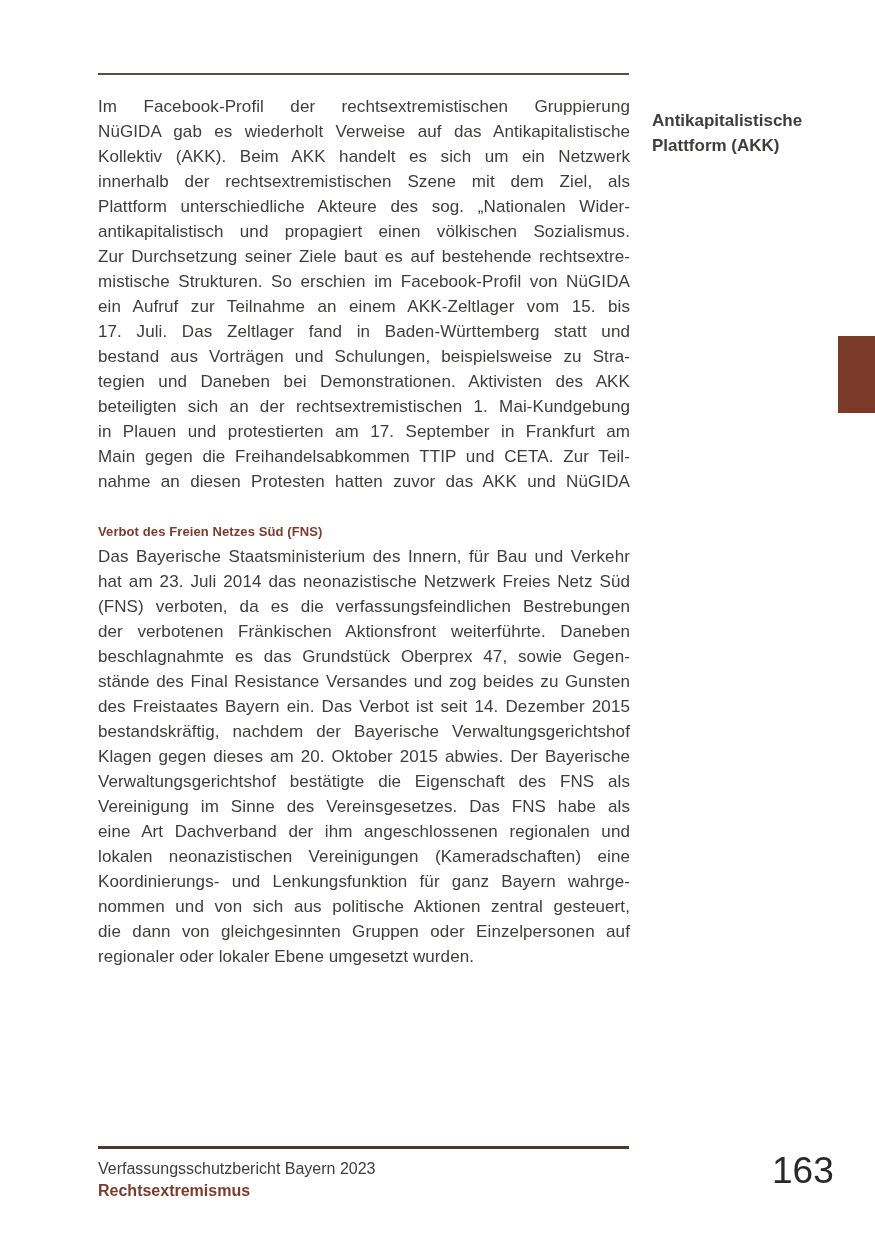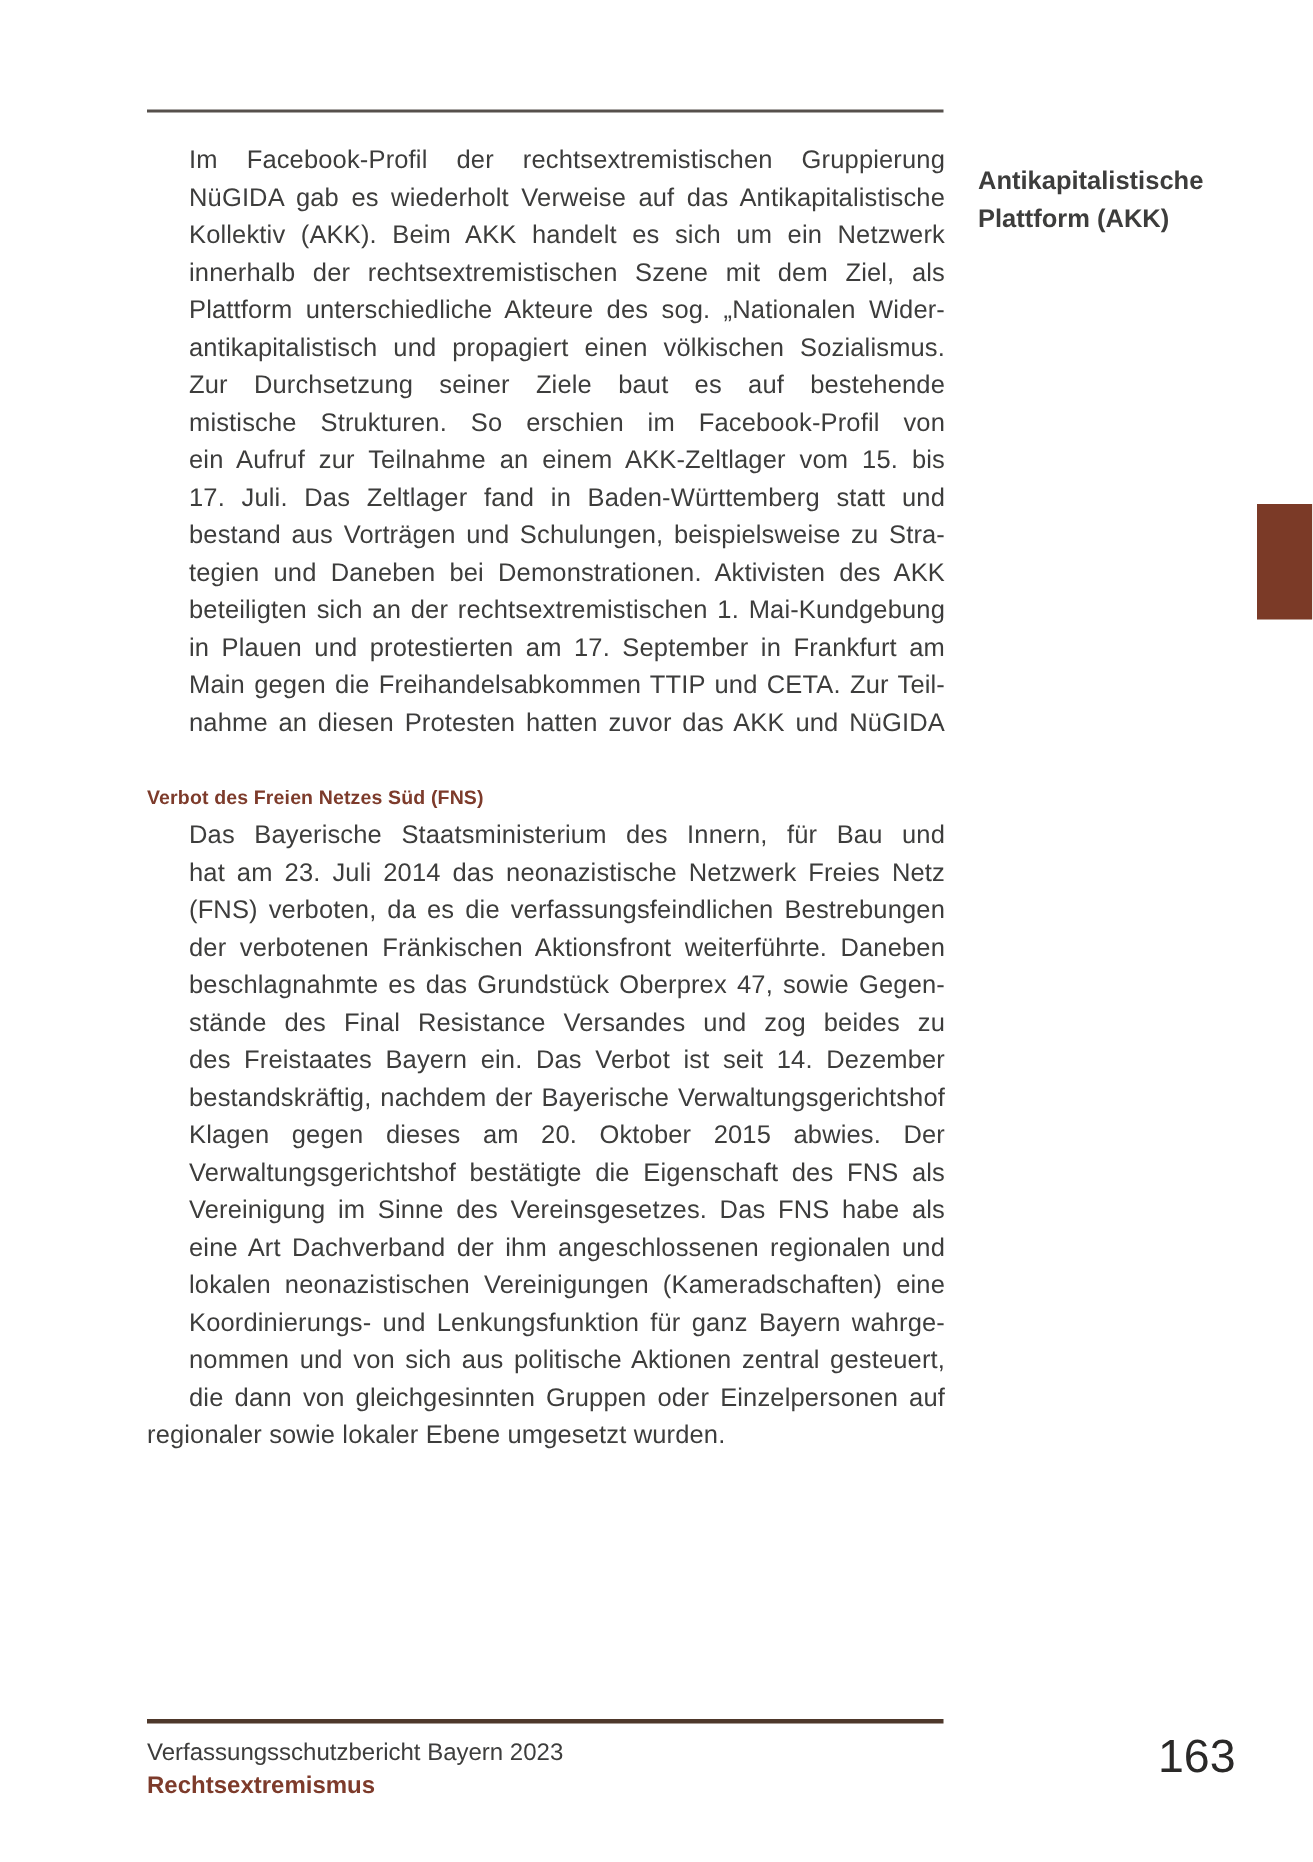--- a/index.html
+++ b/index.html
@@ -35,21 +35,20 @@
   .line {
     height: 25px;
     line-height: 25px;
     overflow: hidden;
     white-space: nowrap;
   }
   .line.j {
     white-space: normal;
     text-align: justify;
     text-align-last: justify;
-    margin-left: 28px;
   }
   .para-gap { height: 25px; }
   .section-heading {
     height: 25px;
     line-height: 25px;
     font-weight: bold;
     font-size: 13px;
     color: #7d3b2b;
   }
   .margin-note {
@@ -99,21 +98,21 @@
     white-space: nowrap;
   }
   .page-number {
     position: absolute;
     left: 700px;
     top: 1153px;
     width: 117px;
     text-align: left;
     padding-left: 72px;
     box-sizing: border-box;
-    font-size: 31px;
+    font-size: 37px;
     line-height: 36px;
     color: #2a2928;
   }
 </style>
 </head>
 <body>
 
 <div class="page">
 
   <div class="rule-top"></div>
@@ -152,21 +151,21 @@
         <div class="line j">des Freistaates Bayern ein. Das Verbot ist seit 14. Dezember 2015</div>
         <div class="line j">bestandskräftig, nachdem der Bayerische Verwaltungsgerichtshof</div>
         <div class="line j">Klagen gegen dieses am 20. Oktober 2015 abwies. Der Bayerische</div>
         <div class="line j">Verwaltungsgerichtshof bestätigte die Eigenschaft des FNS als</div>
         <div class="line j">Vereinigung im Sinne des Vereinsgesetzes. Das FNS habe als</div>
         <div class="line j">eine Art Dachverband der ihm angeschlossenen regionalen und</div>
         <div class="line j">lokalen neonazistischen Vereinigungen (Kameradschaften) eine</div>
         <div class="line j">Koordinierungs- und Lenkungsfunktion für ganz Bayern wahrge-</div>
         <div class="line j">nommen und von sich aus politische Aktionen zentral gesteuert,</div>
         <div class="line j">die dann von gleichgesinnten Gruppen oder Einzelpersonen auf</div>
-        <div class="line">regionaler sowie lokaler Ebene umgesetzt wurden.</div>
+        <div class="line">regionaler oder lokaler Ebene umgesetzt wurden.</div>
       </div>
   </div>
 
   <div class="margin-note">
       <div class="line">Antikapitalistische</div>
       <div class="line">Plattform (AKK)</div>
     </div>
 
   <div class="thumb-tab"></div>
 

